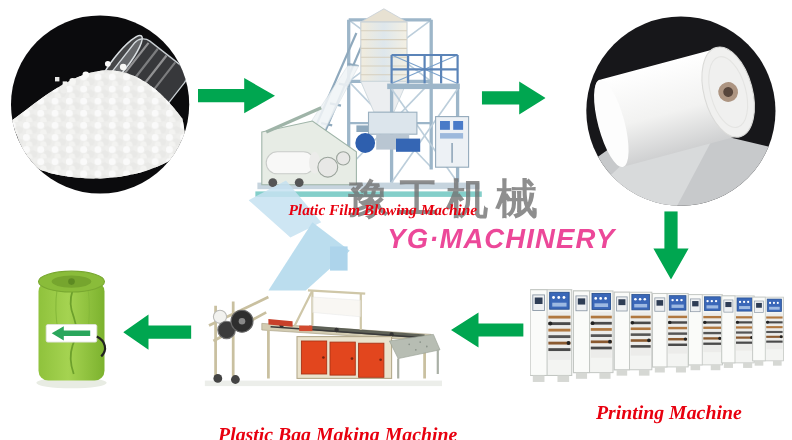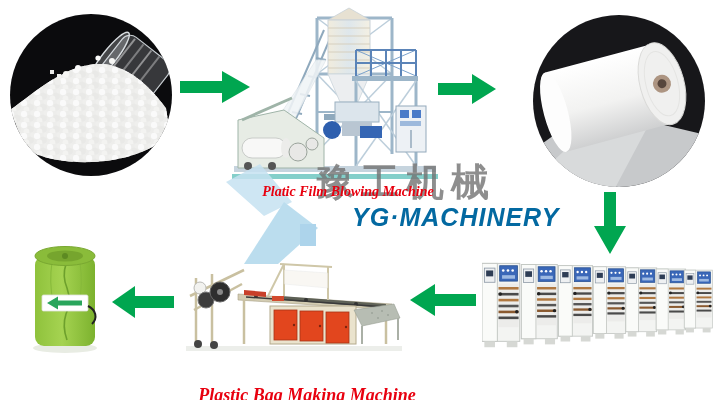--- a/index.html
+++ b/index.html
@@ -7,21 +7,21 @@
          font-family:"Liberation Sans",sans-serif;}
   .abs{position:absolute;}
   .red-label{position:absolute;color:#e8000f;font-family:"Liberation Serif",serif;
              font-weight:bold;font-style:italic;text-align:center;z-index:6;}
   #label-film{left:208px;top:184px;width:280px;font-size:14px;}
   #label-bag{left:162px;top:385px;width:290px;font-size:18px;}
   #label-print{left:503px;top:365px;width:210px;font-size:18px;}
   #wm-cn{position:absolute;left:316px;top:163px;font-size:38px;font-weight:bold;
          color:#737373;letter-spacing:7px;z-index:5;opacity:.8;line-height:1;}
   #wm-en{position:absolute;left:352px;top:205px;font-size:25px;font-weight:bold;
-         font-style:italic;color:#0369a1;letter-spacing:1px;z-index:5;line-height:1;}
+         font-style:italic;color:#ec4899;letter-spacing:1px;z-index:5;line-height:1;}
   svg{display:block;}
   .art{z-index:2;}
   .arrow{z-index:4;}
   .wm{z-index:5;}
 </style>
 </head>
 <body>
 
 <div id="stage">
 
@@ -311,14 +311,15 @@
     <circle cx="43" cy="16" r="3" fill="#5d8a22"></circle>
     <g>
       <rect x="20" y="55" width="46" height="16" rx="1.5" fill="#ffffff" stroke="#dfe2dc" stroke-width="0.8"></rect>
       <polygon points="25,63 36,56.5 36,60.5 60,60.5 60,65.5 36,65.5 36,69.5" fill="#2aa65c"></polygon>
     </g>
     <path d="M66,66 C74,70 76,78 70,84" stroke="#222" stroke-width="2" fill="none"></path>
   </svg>
 
   <div id="label-film" class="red-label">Platic Film Blowing Machine</div>
   <div id="label-bag" class="red-label">Plastic Bag Making Machine</div>
+  <div id="label-print" class="red-label">Printing Machine</div>
 
 </div>
 
 </body></html>

